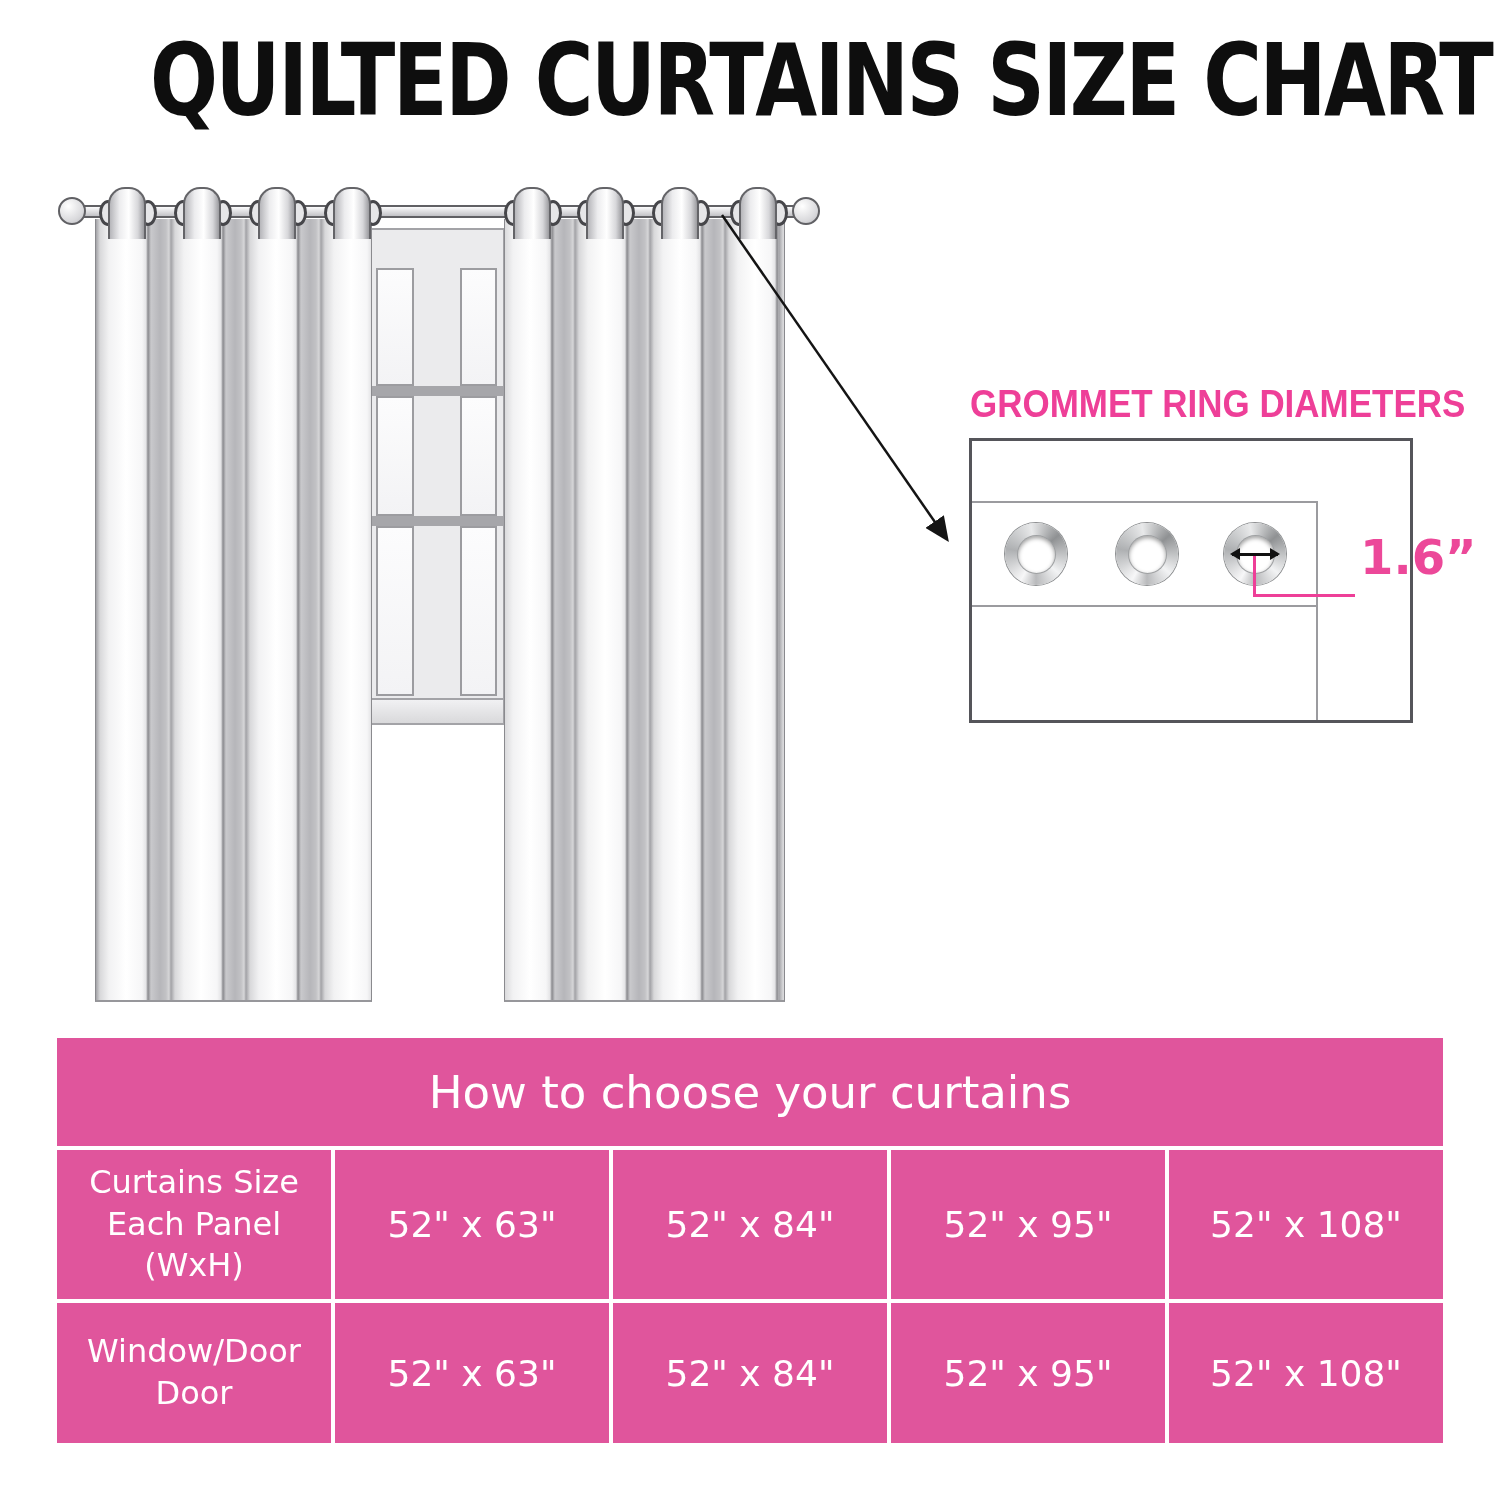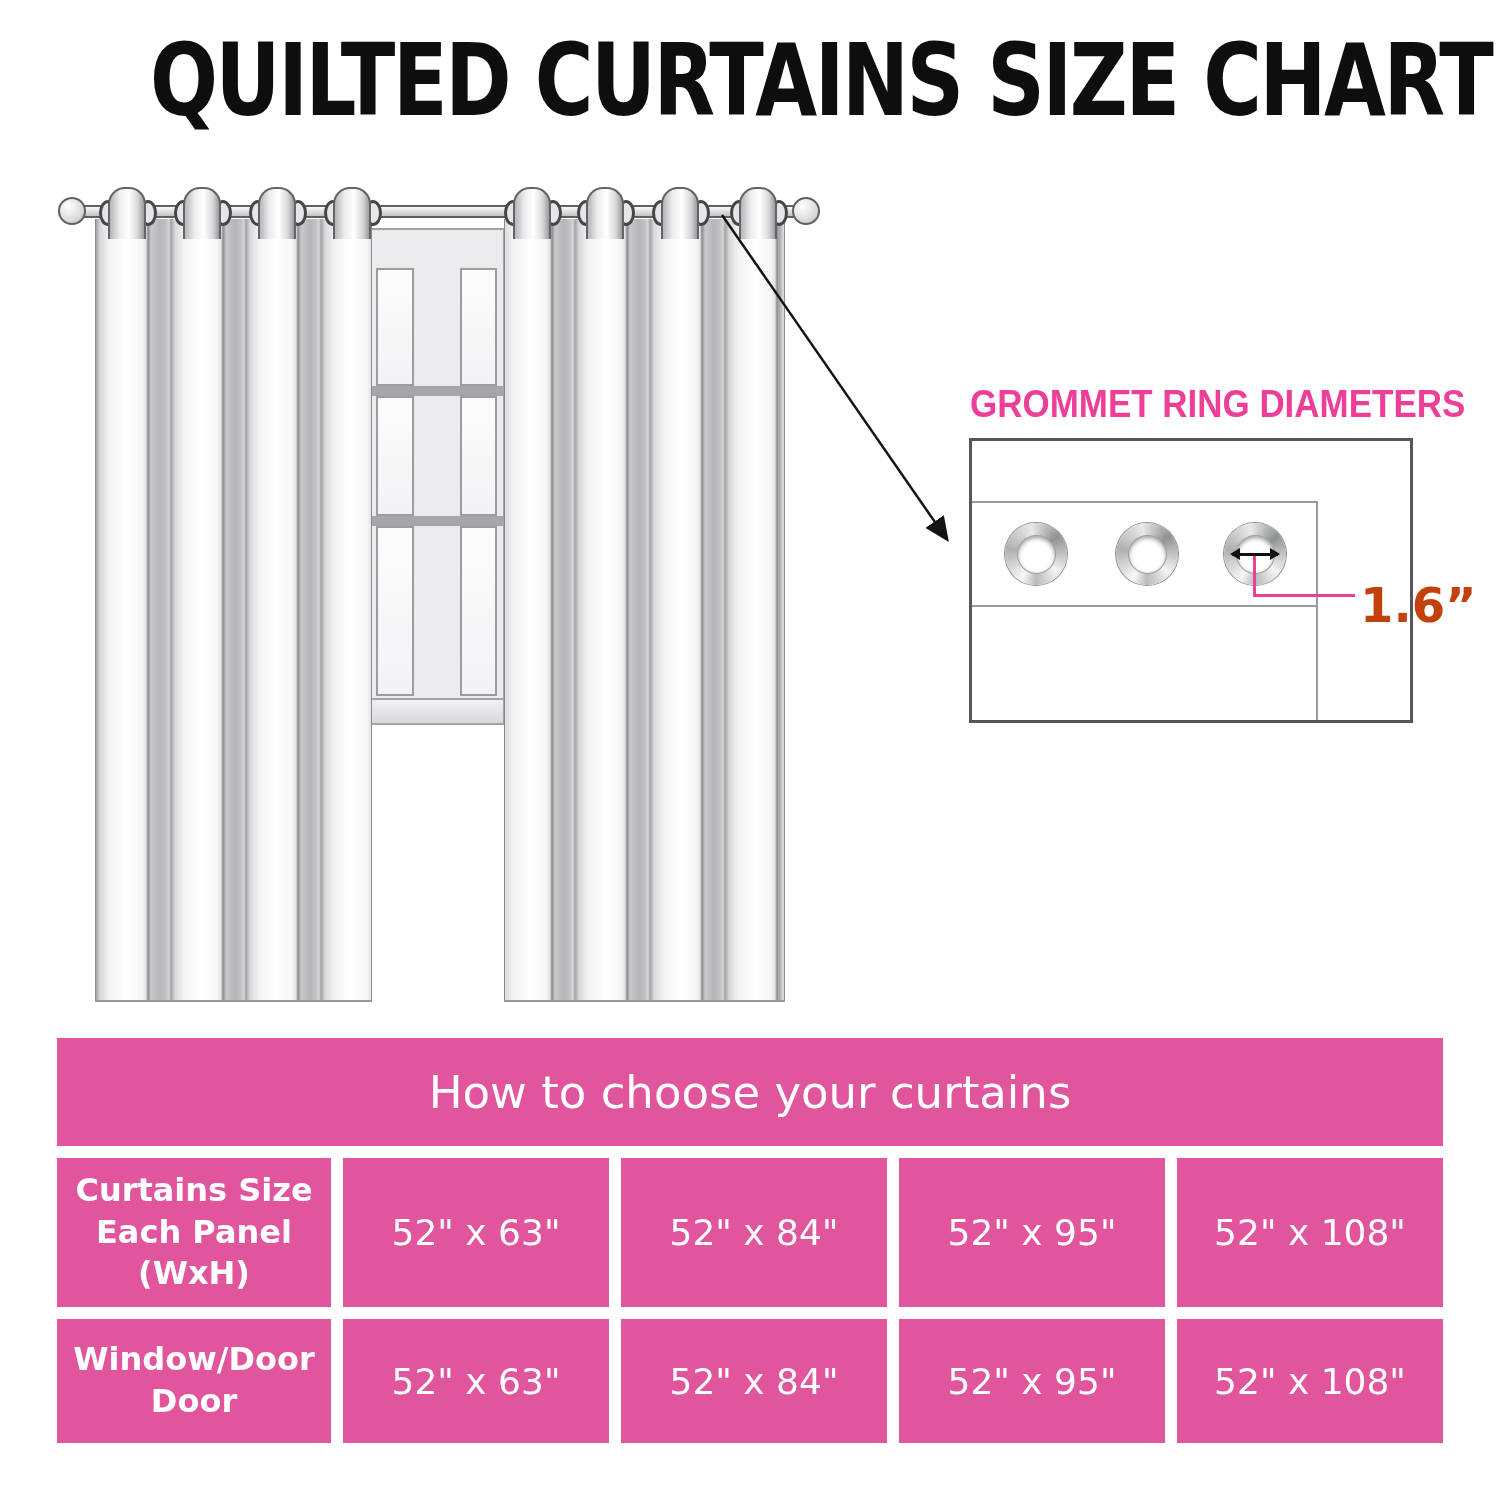--- a/index.html
+++ b/index.html
@@ -101,37 +101,37 @@
   }
   .darrow::after{
     content:""; position:absolute; right:-2px; top:-5px;
     border-top:6.5px solid transparent; border-bottom:6.5px solid transparent;
     border-left:10px solid #111;
   }
 
   .m-vline{ position:absolute; left:1253px; top:556px; width:3px; height:41px; background:#ee3f98; z-index:6; }
   .m-hline{ position:absolute; left:1253px; top:594px; width:102px; height:3px; background:#ee3f98; z-index:6; }
   .m-label{
-    position:absolute; left:1360px; top:578px; z-index:6;
-    font:bold 48px/1.15 "DejaVu Sans", sans-serif; color:#c2410c;
+    position:absolute; left:1360px; top:530px; z-index:6;
+    font:bold 48px/1.15 "DejaVu Sans", sans-serif; color:#ec4899;
   }
 
   
   .size-table{
     position:absolute; left:57px; top:1038px; width:1386px; height:405px;
     display:grid; grid-template-columns:274px 1fr 1fr 1fr 1fr;
-    grid-template-rows:108px 149px 1fr; gap:12px; background:#ffffff;
+    grid-template-rows:108px 149px 1fr; gap:4px; background:#ffffff;
     color:#ffffff; z-index:1;
   }
   .cell{
     background:#e0559c; display:flex; align-items:center; justify-content:center;
     text-align:center;
   }
   .cell.header{ grid-column:1 / -1; font-size:45px; }
-  .cell.rowlabel{ font-size:32px; line-height:1.3; padding:0 4px;font-weight:bold; }
+  .cell.rowlabel{ font-size:32px; line-height:1.3; padding:0 4px; }
   .cell.value{ font-size:36px; }
 </style>
 </head>
 <body>
 
 <div class="canvas">
 
   <div class="title">QUILTED CURTAINS SIZE CHART</div>
 
   <div>

